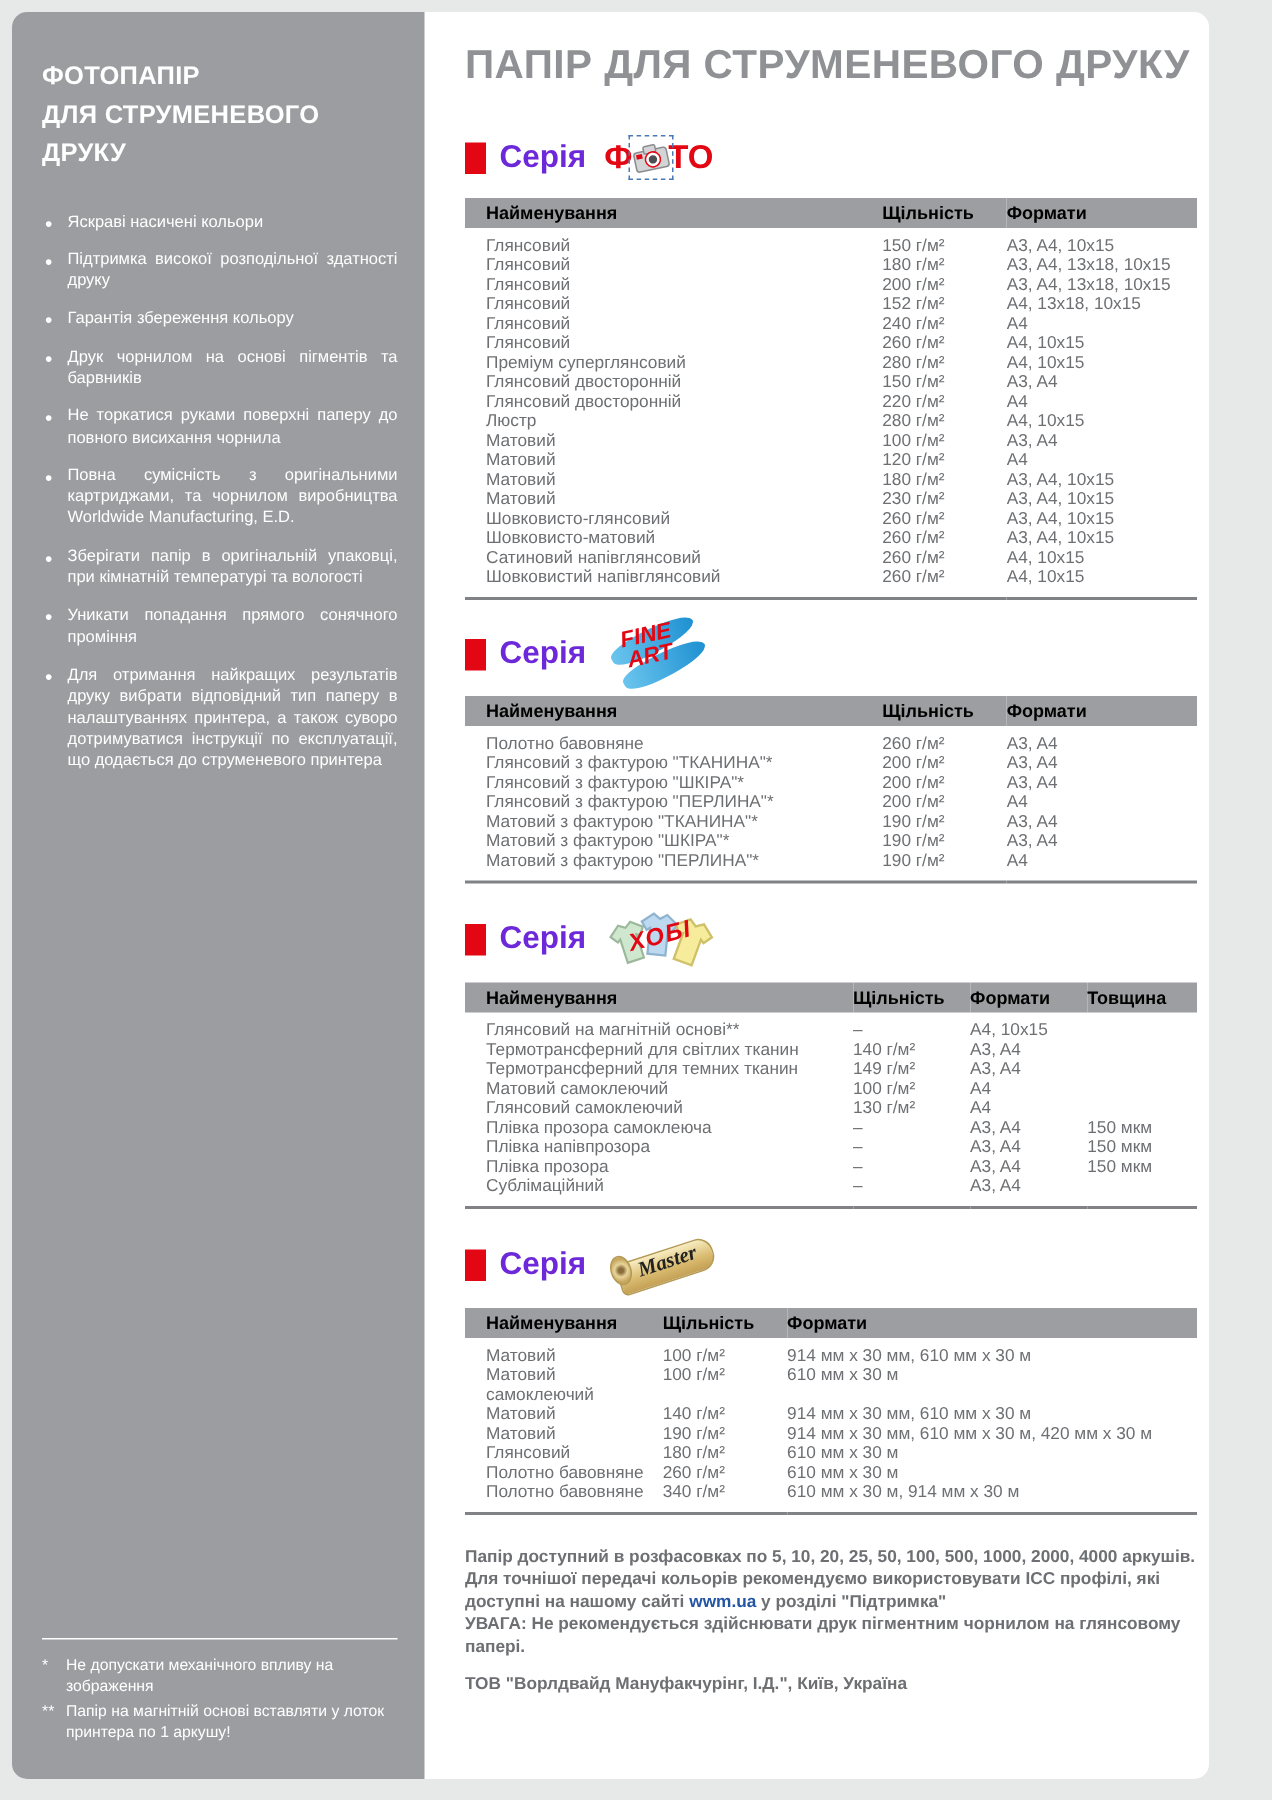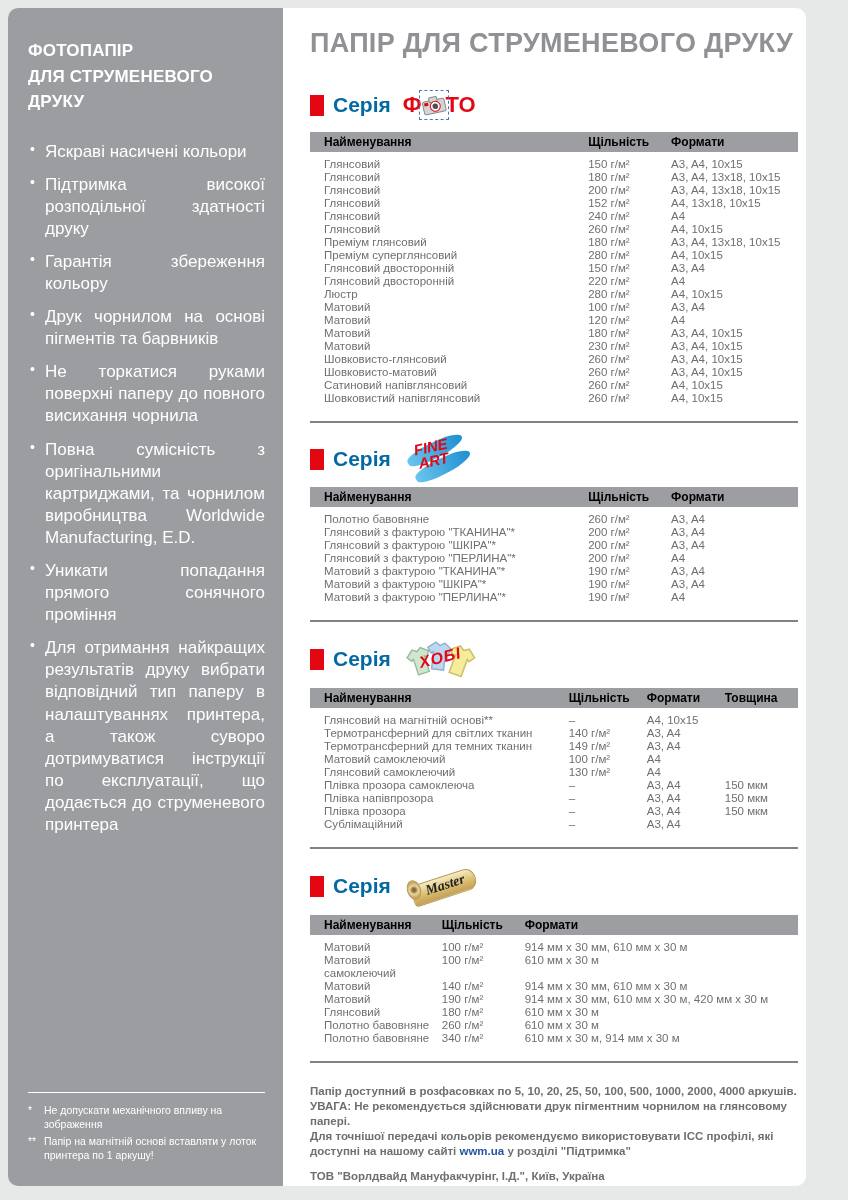--- a/index.html
+++ b/index.html
@@ -10,35 +10,35 @@
     background:#fff; border-radius:10px; overflow:hidden; display:flex;
   }
   
   .sidebar {
     width:275px; background:#9b9da0; color:#fff; flex-shrink:0;
     padding:30px 18px 22px 20px; display:flex; flex-direction:column;
   }
   .sb-title { font-size:17px; font-weight:bold; line-height:1.5; letter-spacing:.2px; margin-bottom:26px; }
   .sb-bullets { list-style:none; }
   .sb-bullets li {
-    font-size:17px; line-height:1.3; margin-bottom:11px; padding-left:17px;
+    font-size:11px; line-height:1.3; margin-bottom:11px; padding-left:17px;
     position:relative; text-align:justify;
   }
   .sb-bullets li::before { content:"•"; position:absolute; left:2px; top:-1px; font-size:14px; }
   .sb-footnotes { margin-top:auto; }
   .sb-footnotes hr { border:none; border-top:1px solid #fff; margin:0 0 10px 0; }
   .fn-row { display:flex; font-size:10.5px; line-height:1.35; margin-bottom:2px; }
   .fn-marker { width:16px; flex-shrink:0; text-align:left; }
   
   .main { flex:1; padding:20px 8px 16px 27px; display:flex; flex-direction:column; }
   .page-title { color:#8f9194; font-size:27px; font-weight:bold; letter-spacing:.3px; margin-bottom:26px; }
   section { margin-bottom:15px; }
   .sec-head { display:flex; align-items:center; margin-bottom:7px; min-height:40px; }
   .red-sq { width:14px; height:21px; background:#e30613; margin-right:9px; flex-shrink:0; }
-  .sec-label { color:#0369a1; font-size:21px; font-weight:bold; margin-right:12px; }
+  .sec-label { color:#6d28d9; font-size:21px; font-weight:bold; margin-right:12px; }
   
   .logo-foto { color:#e30613; font-size:22px; font-weight:bold; display:flex; align-items:center; }
   .cam-box { display:inline-flex; align-items:center; justify-content:center;
     width:30px; height:30px; border:1px dashed #4a7ab5; margin:0 -3px; position:relative; top:0; }
   .cam-box svg { transform:rotate(-12deg); }
   .logo-fineart { position:relative; width:72px; height:42px; }
   .fa-stroke { position:absolute; background:linear-gradient(100deg,#6cc6ee,#1d8fd1); transform:rotate(-28deg); border-radius:40% 60% 50% 50%; }
   .fa-s1 { width:60px; height:16px; left:2px; top:4px; }
   .fa-s2 { width:60px; height:16px; left:10px; top:20px; }
   .fa-text { position:absolute; left:12px; top:2px; color:#e30613; font-weight:bold; font-style:italic;
@@ -57,21 +57,21 @@
   .ms-text { position:absolute; left:22px; top:13px; color:#222; font-weight:bold; font-style:italic;
     font-family:"Liberation Serif", serif; font-size:14px; transform:rotate(-18deg); }
   
   table { width:100%; border-collapse:collapse; border-bottom:2.5px solid #808285; }
   thead th { background:#9c9ea1; color:#000000; font-size:12px; font-weight:bold; text-align:left;
     height:20px; padding:0; vertical-align:middle; }
   thead th:first-child { padding-left:14px; }
   tbody td { color:#6d6f72; font-size:11.5px; line-height:13px; padding:0; vertical-align:top; }
   tbody td:first-child { padding-left:14px; }
   tbody tr:first-child td { padding-top:6px; }
-  tbody tr:last-child td { padding-bottom:16px; }
+  tbody tr:last-child td { padding-bottom:6px; }
   .t-std col:nth-child(1){width:57%} .t-std col:nth-child(2){width:17%} .t-std col:nth-child(3){width:26%}
   .t-hobby col:nth-child(1){width:53%} .t-hobby col:nth-child(2){width:16%}
   .t-hobby col:nth-child(3){width:16%} .t-hobby col:nth-child(4){width:15%}
   .t-master col:nth-child(1){width:27%} .t-master col:nth-child(2){width:17%} .t-master col:nth-child(3){width:56%}
   
   .notes { margin-top:6px; color:#6d6f72; font-size:11.5px; font-weight:bold; line-height:15px; }
   .notes p { margin:0; }
   .legal { margin-top:10px; color:#6d6f72; font-size:11.5px; font-weight:bold; line-height:15px; }
   .link { color:#2455a4; cursor:pointer; }
   .red-txt { color:#cc2229; }
@@ -86,20 +86,21 @@
       <div>ФОТОПАПІР</div>
       <div>ДЛЯ СТРУМЕНЕВОГО ДРУКУ</div>
     </div>
     <ul class="sb-bullets">
         <li>Яскраві насичені кольори</li>
         <li>Підтримка високої розподільної здатності друку</li>
         <li>Гарантія збереження кольору</li>
         <li>Друк чорнилом на основі пігментів та барвників</li>
         <li>Не торкатися руками поверхні паперу до повного висихання чорнила</li>
         <li>Повна сумісність з оригінальними картриджами, та чорнилом вироб­ництва Worldwide Manufacturing, E.D.</li>
+        <li>Зберігати папір в оригінальній упаковці, при кімнатній температурі та вологості</li>
         <li>Уникати попадання прямого сонячно­го проміння</li>
         <li>Для отримання найкращих результа­тів друку вибрати відповідний тип паперу в налаштуваннях принтера, а також суворо дотримуватися інструкції по експлуатації, що додаєть­ся до струменевого принтера</li>
       </ul>
     <div class="sb-footnotes">
       <hr>
       <div class="fn-row">
         <span class="fn-marker">*</span>
         <span>Не допускати механічного впливу на зображення</span>
       </div>
       <div class="fn-row">
@@ -168,25 +169,20 @@
               <td>Глянсовий</td>
               <td>240 г/м²</td>
               <td>A4</td>
             </tr>
             <tr>
               <td>Глянсовий</td>
               <td>260 г/м²</td>
               <td>A4, 10x15</td>
             </tr>
             <tr>
-              <td>Преміум глянсовий</td>
-              <td>180 г/м²</td>
-              <td>A3, A4, 13x18, 10x15</td>
-            </tr>
-            <tr>
               <td>Преміум суперглянсовий</td>
               <td>280 г/м²</td>
               <td>A4, 10x15</td>
             </tr>
             <tr>
               <td>Глянсовий двосторонній</td>
               <td>150 г/м²</td>
               <td>A3, A4</td>
             </tr>
             <tr>
@@ -458,22 +454,22 @@
               <td>Полотно бавовняне</td>
               <td>340 г/м²</td>
               <td>610 мм х 30 м, 914 мм х 30 м</td>
             </tr>
           </tbody>
       </table>
     </section>
 
     <div class="notes">
       <p>Папір доступний в розфасовках по 5, 10, 20, 25, 50, 100, 500, 1000, 2000, 4000 аркушів.</p>
+      <p><span>Для точнішої передачі кольорів рекомендуємо використовувати ICC профілі, які доступні на нашому сайті </span><span class="link">wwm.ua</span><span> у розділі "Підтримка"</span></p>
       <p>УВАГА: Не рекомендується здійснювати друк пігментним чорнилом на глянсовому папері.</p>
-      <p><span>Для точнішої передачі кольорів рекомендуємо використовувати ICC профілі, які доступні на нашому сайті </span><span class="link">wwm.ua</span><span> у розділі "Підтримка"</span></p>
     </div>
 
     <div class="legal">
       <p>ТОВ "Ворлдвайд Мануфакчурінг, І.Д.", Київ, Україна</p>
 
     </div>
 
   </main>
 </div>
 

